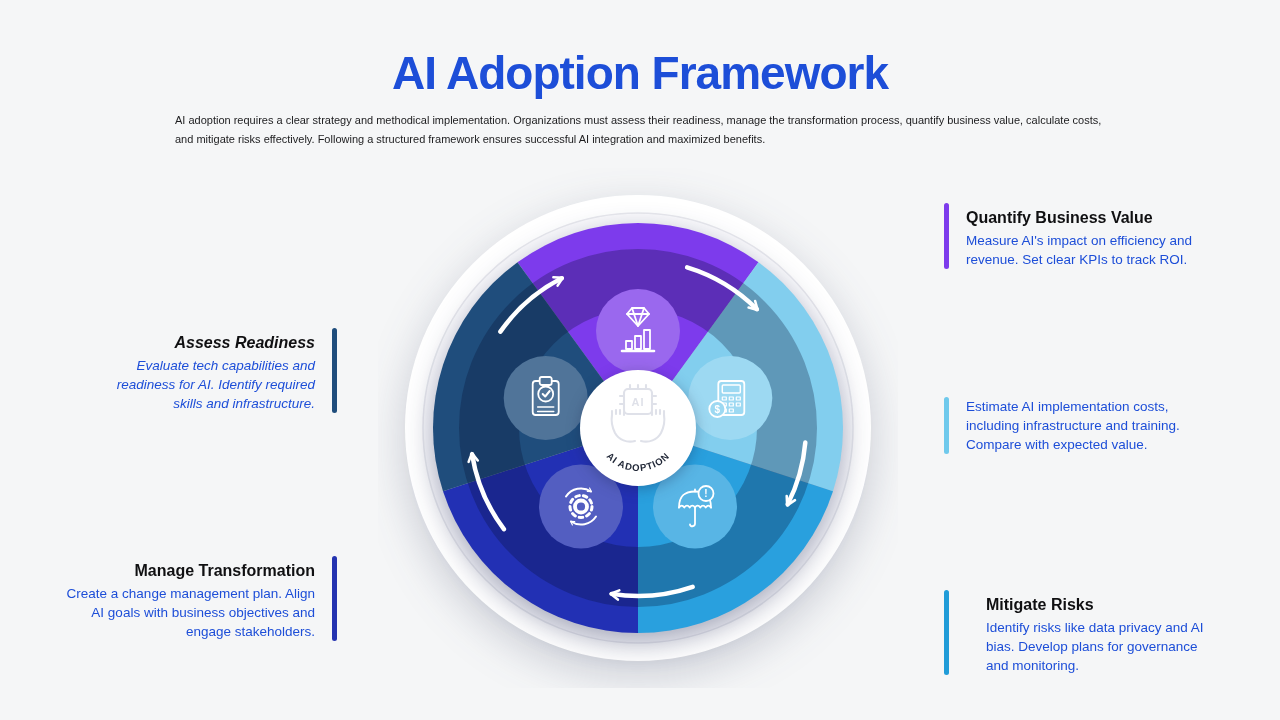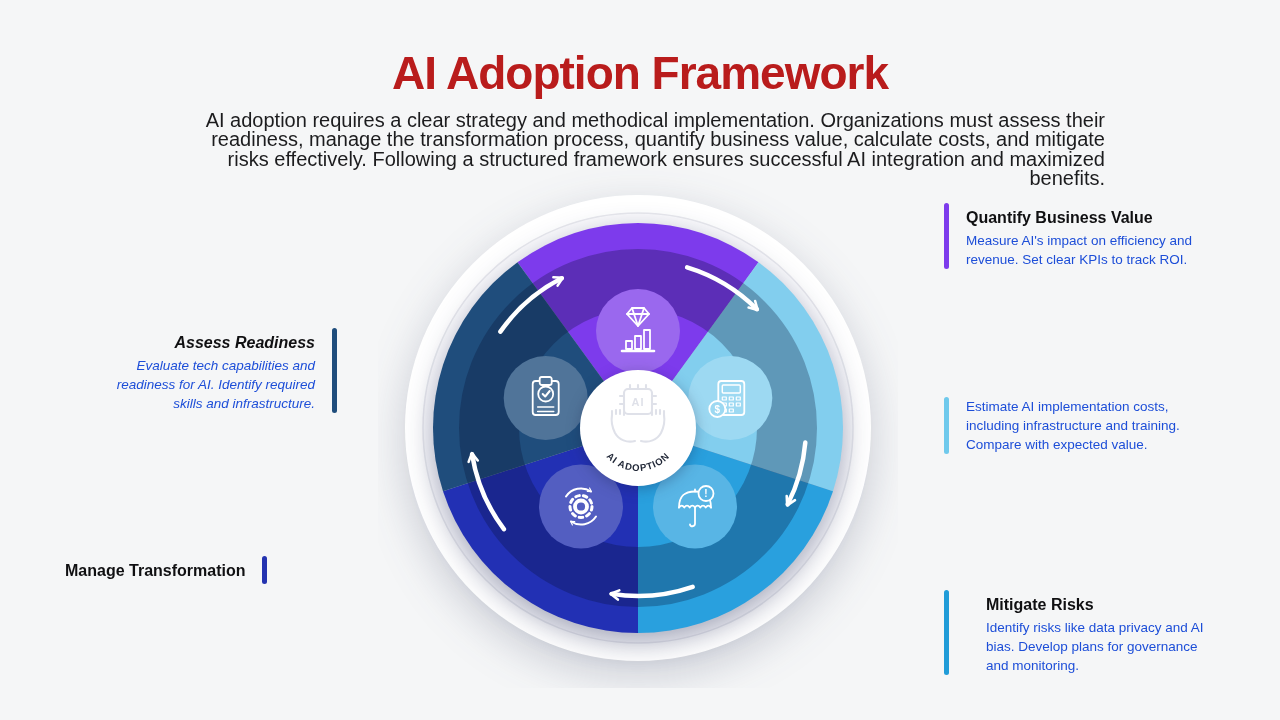--- a/index.html
+++ b/index.html
@@ -6,25 +6,25 @@
   body{
     width:1280px;height:720px;overflow:hidden;position:relative;
     background:#f5f6f7;
     font-family:"Liberation Sans", sans-serif;
     color:#1b1b1d;
   }
   .stage{position:absolute;inset:0;}
   h1.title{
     position:absolute;top:46px;left:0;width:1280px;margin:0;
     text-align:center;font-size:46px;font-weight:800;letter-spacing:-1px;
-    color:#b91c1c;text-shadow:0 1px 0 rgba(255,255,255,.6);
+    color:#1d4ed8;text-shadow:0 1px 0 rgba(255,255,255,.6);
   }
   p.desc{
     position:absolute;top:111px;left:175px;width:930px;margin:0;
-    text-align:right;font-size:20px;line-height:19.3px;color:#1c1c1e;
+    text-align:left;font-size:11px;line-height:19.3px;color:#1c1c1e;
   }
   .diagram{position:absolute;left:378px;top:168px;width:520px;height:520px;}
   .diagram svg{display:block;}
   .callout{position:absolute;display:flex;align-items:stretch;}
   .callout .bar{width:5px;border-radius:3px;flex:0 0 5px;}
   .callout .ct h3{margin:6px 0 4px 0;font-size:16px;font-weight:700;color:#101012;}
   .callout .ct p{margin:0;font-size:13.5px;line-height:19px;color:#1d4ed8;}
   .callout.right .ct{margin-left:17px;text-align:left;}
   .callout.left  .ct{margin-right:17px;text-align:right;}
   #co-quantify{left:944px;top:203px;width:254px;}
@@ -160,20 +160,21 @@
   <div class="callout right" id="co-calculate">
     <span class="bar" style="background: rgb(111, 201, 236);"></span>
     <div class="ct">
       <p>Estimate AI implementation costs, including infrastructure and training. Compare with expected value.</p>
     </div>
   </div>
 
   <div class="callout left" id="co-manage">
     <div class="ct">
       <h3>Manage Transformation</h3>
+      <p>Create a change management plan. Align AI goals with business objectives and engage stakeholders.</p>
     </div>
     <span class="bar" style="background: rgb(36, 51, 176);"></span>
   </div>
 
   <div class="callout right" id="co-mitigate">
     <span class="bar" style="background: rgb(32, 156, 216);"></span>
     <div class="ct">
       <h3>Mitigate Risks</h3>
       <p>Identify risks like data privacy and AI bias. Develop plans for governance and monitoring.</p>
     </div>

